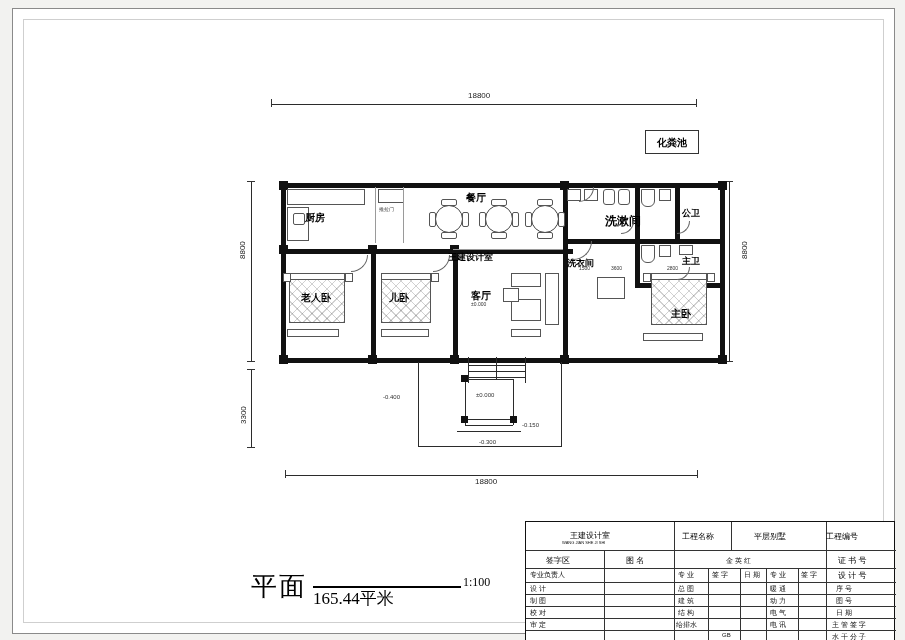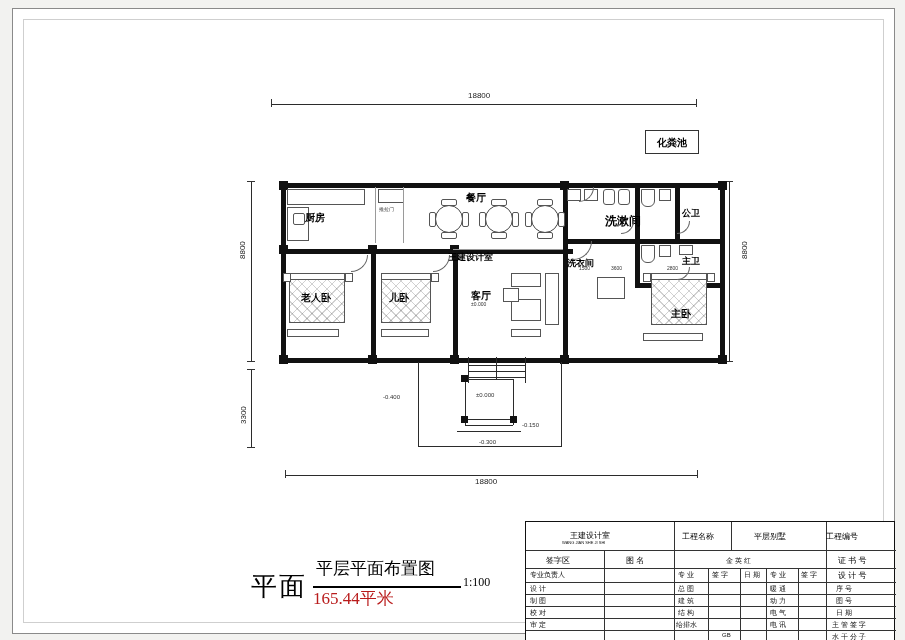--- a/index.html
+++ b/index.html
@@ -168,21 +168,21 @@
     top: 548px;
     font-size: 17px;
     color: #000;
     font-family: "Liberation Serif", serif;
   }
   #caption-area {
     position: absolute;
     left: 300px;
     top: 578px;
     font-size: 17px;
-    color: #b91c1c;
+    color: #000000;
     font-family: "Liberation Serif", serif;
   }
   #caption-scale {
     position: absolute;
     left: 450px;
     top: 566px;
     font-size: 12px;
     color: #000;
     font-family: "Liberation Serif", serif;
   }
@@ -390,21 +390,20 @@
     <div class="wall" style="left:448px;top:407px;width:7px;height:7px;"></div>
     <div class="wall" style="left:497px;top:407px;width:7px;height:7px;"></div>
     <div class="wall" style="left:448px;top:366px;width:7px;height:7px;"></div>
 
     <div class="tiny" style="left:463px;top:383px;font-size:6px;">±0.000</div>
     <div class="tiny" style="left:509px;top:413px;font-size:6px;">-0.150</div>
     <div class="tiny" style="left:466px;top:430px;font-size:6px;">-0.300</div>
     <div class="tiny" style="left:370px;top:385px;font-size:6px;">-0.400</div>
 
     <div id="caption-big">平面</div>
-    <div id="caption-title">平层平面布置图</div>
     <div id="caption-rule"></div>
     <div id="caption-area">165.44平米</div>
     <div id="caption-scale">1:100</div>
 
     <div id="title-block">
 
       <div class="tb-ln" style="left:0;top:28px;width:370px;height:1px;"></div>
       <div class="tb-ln" style="left:0;top:46px;width:370px;height:1px;"></div>
       <div class="tb-ln" style="left:0;top:60px;width:370px;height:1px;"></div>
       <div class="tb-ln" style="left:0;top:72px;width:370px;height:1px;"></div>

